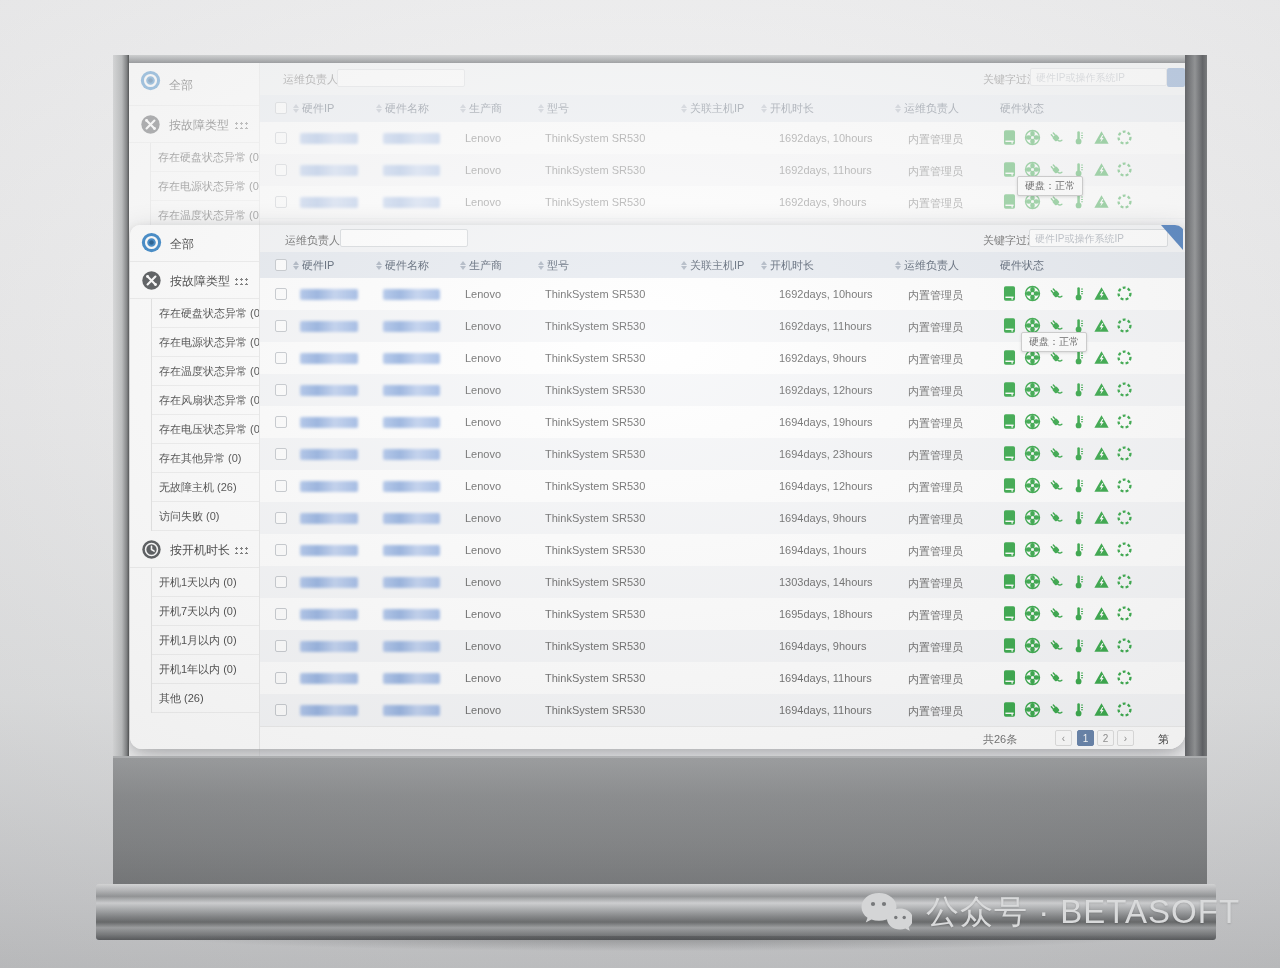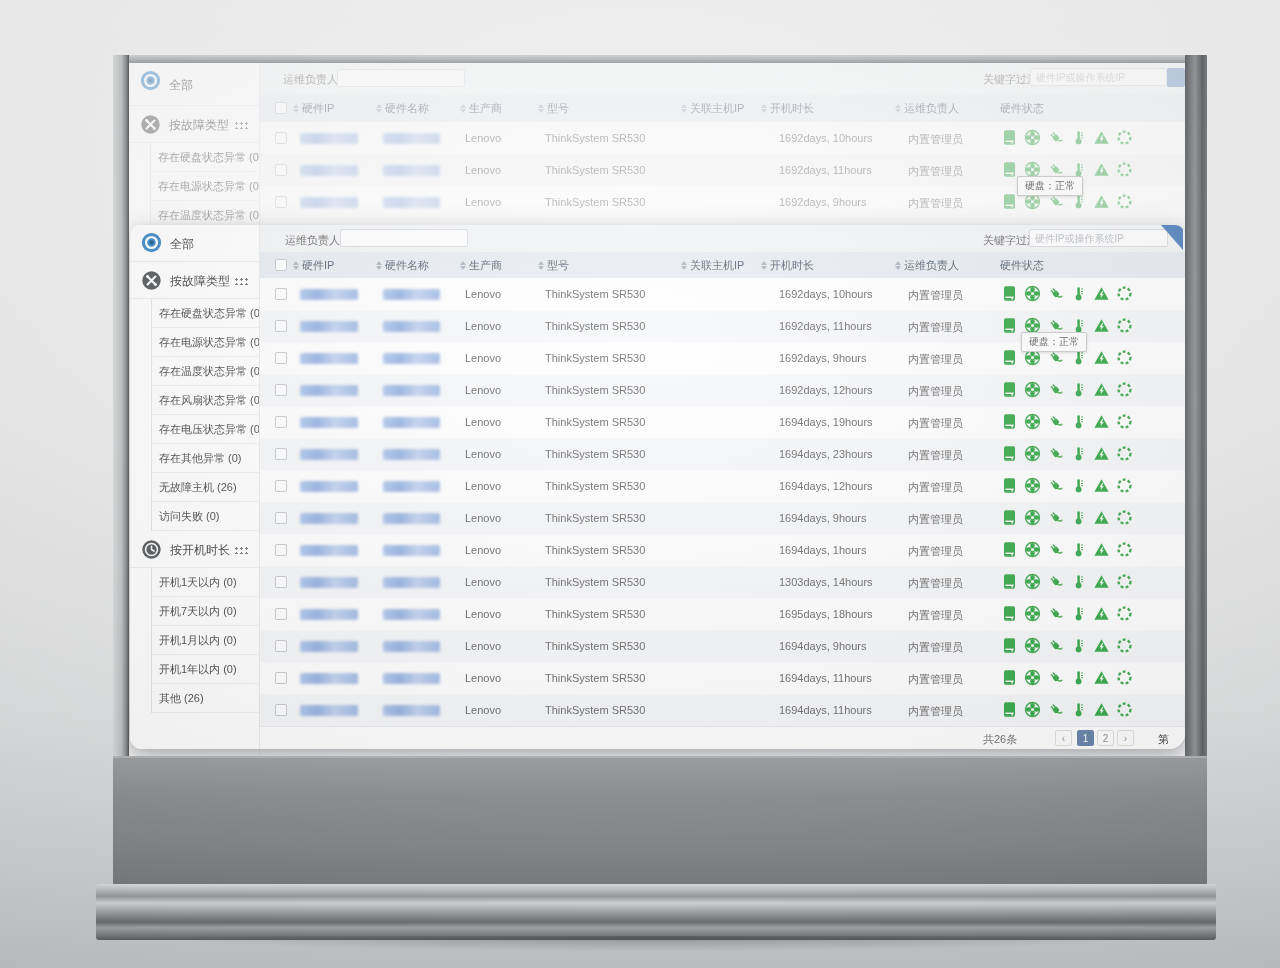--- a/index.html
+++ b/index.html
@@ -1327,15 +1327,30 @@
           <span style="position:absolute;left:723px;top:5px;">共26条</span>
           <span class="pagebox" style="left:795px;">‹</span>
           <span id="pager"><span class="pagebox active" style="left: 817px;">1</span><span class="pagebox" style="left: 837px;">2</span></span>
           <span class="pagebox" style="left:857px;">›</span>
           <span style="position:absolute;left:898px;top:5px;color:#333;">第</span>
         </div>
       </div>
     </div>
   </div>
 
+  <div class="watermark">
+    <svg viewBox="0 0 52 44">
+      <g fill="#d4d5d6">
+        <path d="M19 2 C9 2 1.5 8.2 1.5 16 c0 4.4 2.3 8.2 6 10.8 L5.8 31.5 l5.6-2.9 c2.3 .8 4.9 1.2 7.6 1.2 c9.9 0 17.5-6.2 17.5-13.8 S28.9 2 19 2 Z"></path>
+        <path d="M40 17.5 c-7.2 0-13 4.7-13 10.5 s5.8 10.5 13 10.5 c1.9 0 3.8-.3 5.4-.9 l4.3 2.2 l-1-3.6 c2.7-1.9 4.3-4.9 4.3-8.2 C53 22.2 47.2 17.5 40 17.5 Z"></path>
+      </g>
+      <g fill="#77797b">
+        <circle cx="13" cy="13" r="2.1"></circle>
+          <circle cx="24" cy="13" r="2.1"></circle>
+        <circle cx="35.8" cy="26.5" r="1.7"></circle>
+          <circle cx="44.2" cy="26.5" r="1.7"></circle>
+      </g>
+    </svg>
+    <span class="wm-text">公众号 · BETASOFT</span>
+  </div>
 
   <div class="vignette"></div>
 </div>
 
 </body></html>

